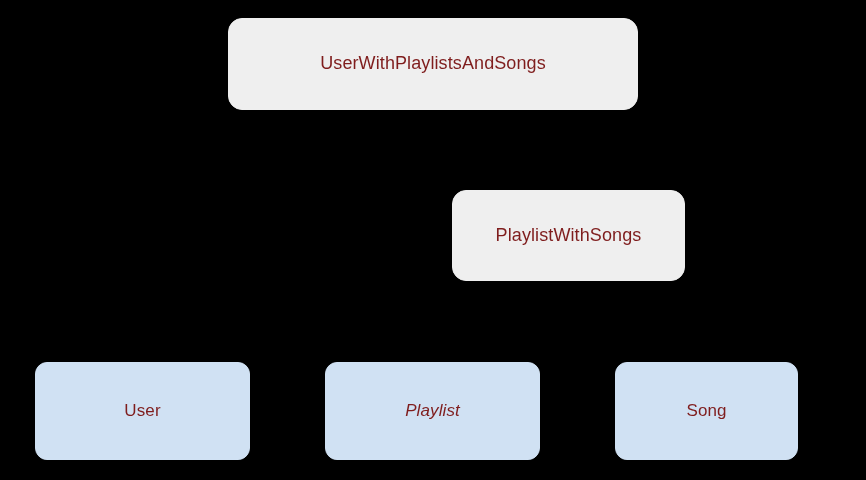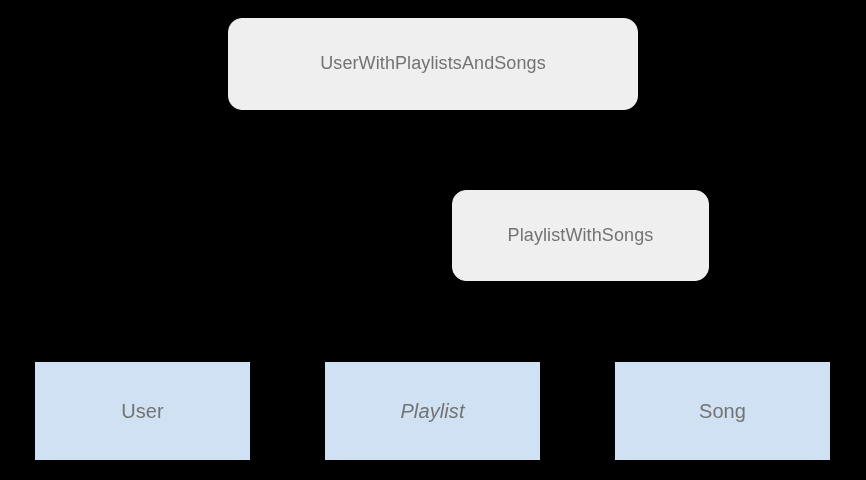--- a/index.html
+++ b/index.html
@@ -26,53 +26,53 @@
     pointer-events: none;
   }
   .node {
     position: absolute;
     display: flex;
     align-items: center;
     justify-content: center;
     box-sizing: border-box;
     text-align: center;
     line-height: 1.2;
-    color: #737373;
+    color: #7f1d1d;
     white-space: nowrap;
   }
   .node-rounded {
     background: #efefef;
     border: 1px solid #efefef;
     border-radius: 14px;
     font-size: 18px;
     letter-spacing: 0.1px;
   }
   .node-rect {
     background: #d0e1f3;
     border: 1px solid #d0e1f3;
-    border-radius: 0;
-    font-size: 20px;
+    border-radius: 12px;
+    font-size: 17px;
     letter-spacing: 0.1px;
   }
 
   
   #node-userwithplaylistsandsongs {
     left: 228px;  top: 18px;  width: 410px; height: 92px;
   }
   #node-playlistwithsongs {
-    left: 452px;  top: 190px; width: 257px; height: 91px;
+    left: 452px;  top: 190px; width: 233px; height: 91px;
   }
   #node-user {
     left: 35px;   top: 362px; width: 215px; height: 98px;
   }
   #node-playlist {
     left: 325px;  top: 362px; width: 215px; height: 98px; font-style: italic;
   }
   #node-song {
-    left: 615px;  top: 362px; width: 215px; height: 98px;
+    left: 615px;  top: 362px; width: 183px; height: 98px;
   }
 </style>
 </head>
 <body>
 
 <div id="canvas">
 
   <svg id="edge-layer" viewBox="0 0 866 480" xmlns="http://www.w3.org/2000/svg">
     <g fill="none" stroke="#000000" stroke-width="1.6">
       <path d="M 300 110 L 300 236 L 143 236 L 143 362"></path>

